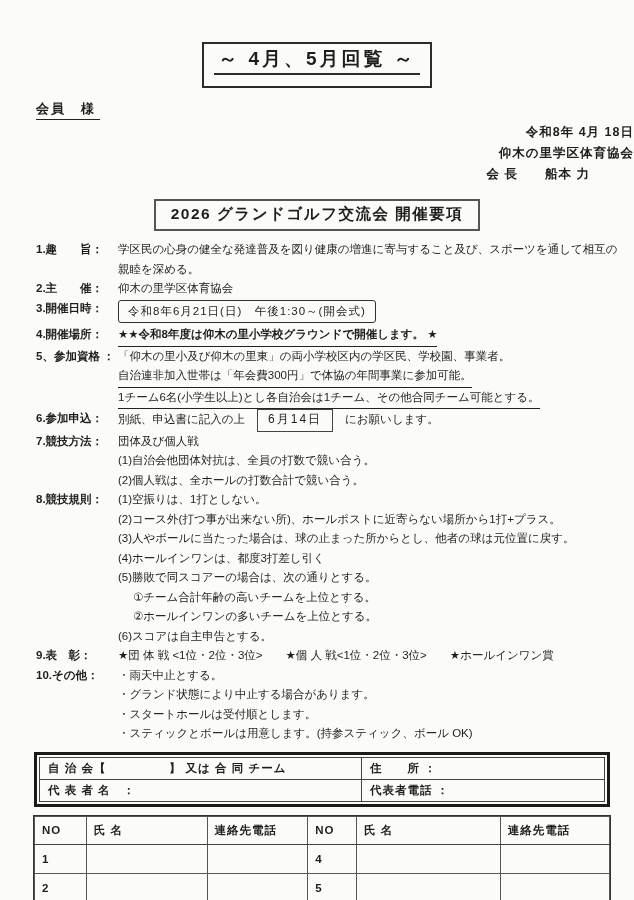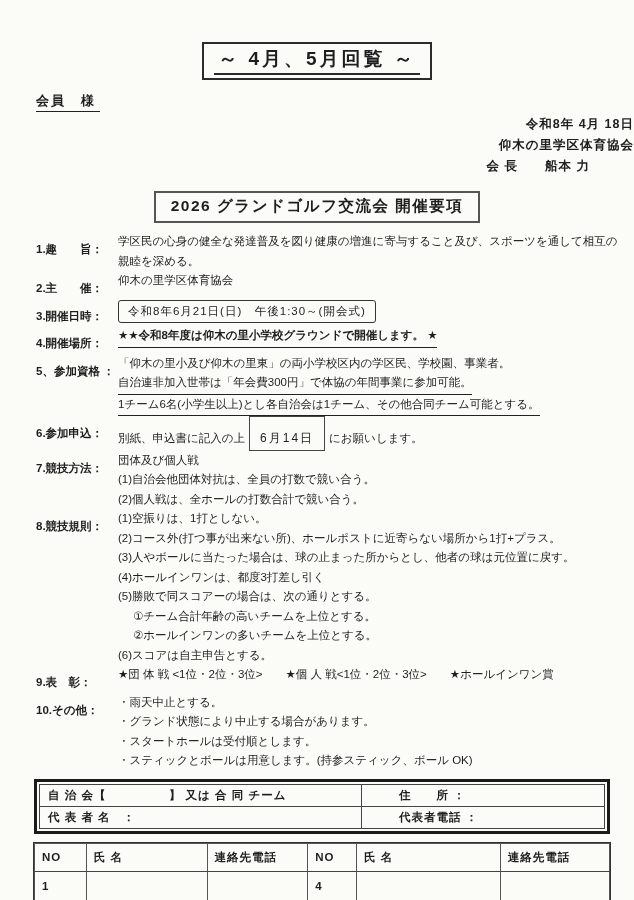--- a/index.html
+++ b/index.html
@@ -6,21 +6,21 @@
   body{
     width:634px;height:900px;background:#fbfbf8;
     font-family:"Liberation Sans","DejaVu Sans",sans-serif;
     color:#1e1e1e;overflow:hidden;
   }
   .page{position:relative;width:634px;height:900px;}
 
   
   .circ-box{
     width:fit-content;margin:42px auto 12px;
-    border:2px solid #2b2b2b;padding:2px 10px 3px;
+    border:2px solid #2b2b2b;padding:2px 10px 11px;
   }
   .circ-text{
     display:inline-block;font-size:19px;font-weight:bold;letter-spacing:3px;
     border-bottom:2px solid #2b2b2b;padding:0 4px 1px;white-space:nowrap;
   }
   .recipient{
     margin:8px 0 0 36px;font-size:13px;font-weight:bold;width:fit-content;
     border-bottom:1.5px solid #222;padding:0 4px 1px 0;letter-spacing:2px;
   }
   .right-block{
@@ -30,39 +30,39 @@
   .president{padding-right:44px;}
   .doc-title-row{text-align:center;margin-top:14px;}
   .doc-title{
     display:inline-block;border:2px solid #555;
     padding:3px 15px 4px;font-size:15.5px;font-weight:bold;letter-spacing:1.5px;
   }
 
   
   #sections{margin:9px 8px 0 36px;font-size:11.5px;line-height:19.5px;font-weight:500;}
   .section{display:flex;}
-  .sec-heading{width:82px;flex-shrink:0;font-weight:bold;white-space:nowrap;margin-top:8px;}
+  .sec-heading{width:82px;flex-shrink:0;font-weight:bold;white-space:nowrap;}
   .sec-content{flex:1;min-width:0;}
   .line{min-height:19.5px;white-space:nowrap;}
   .line.indent{padding-left:15px;}
   span.box{
     display:inline-block;border:1.5px solid #333;border-radius:3px;
     padding:1px 9px;margin:1px 0 2px;letter-spacing:1px;
   }
   span.box-sm{
     display:inline-block;border:1px solid #444;
-    padding:12px 10px 1px;margin:0 4px;letter-spacing:2px;font-size:12px;
+    padding:0 10px 1px;margin:0 12px;letter-spacing:2px;font-size:12px;
   }
   span.u{display:inline-block;border-bottom:1.5px solid #222;padding-bottom:1px;}
   span.ub{display:inline-block;border-bottom:1.5px solid #222;padding-bottom:1px;font-weight:bold;text-align:center;}
 
   
   .form-outer{margin:8px 24px 0 34px;border:3px solid #1b1b1b;padding:2px;}
   .form-inner{border:1px solid #444;}
-  .form-row{display:flex;height:21px;gap:29px;}
+  .form-row{display:flex;height:21px;}
   .form-row + .form-row{border-top:1px solid #444;}
   .form-cell{
     font-size:11.5px;font-weight:600;padding-left:8px;
     display:flex;align-items:center;letter-spacing:1px;white-space:nowrap;
   }
   .form-cell.left{width:55.5%;border-right:1px solid #444;}
   .form-cell.right{flex:1;}
 
   
   .roster{

